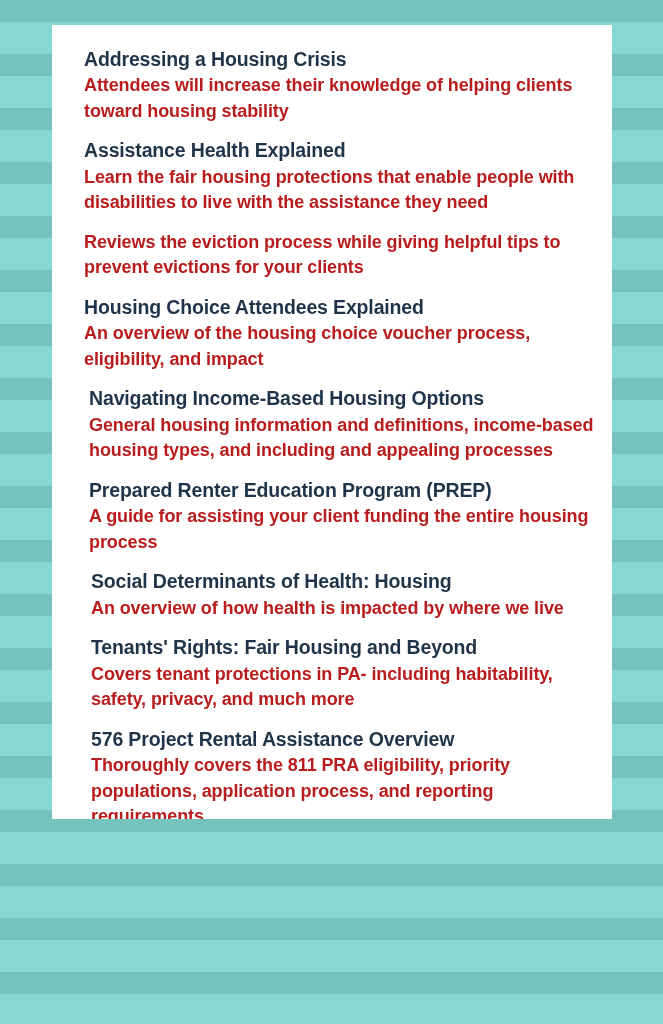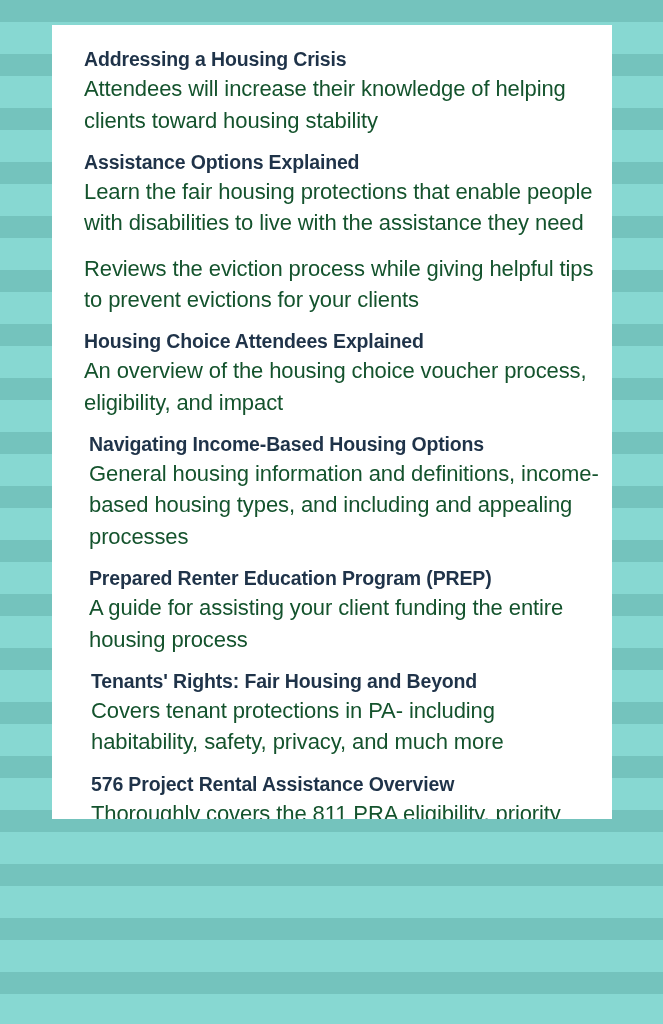--- a/index.html
+++ b/index.html
@@ -49,40 +49,40 @@
   .session-title {
     font-size: 19.5px;
     font-weight: bold;
     color: #1f3349;
     line-height: 1.30;
     letter-spacing: -0.15px;
     margin-bottom: 1px;
   }
 
   .session-desc {
-    font-size: 22px;
-    font-weight: normal;
-    color: #14532d;
+    font-size: 18px;
+    font-weight: bold;
+    color: #b91c1c;
     line-height: 1.42;
     letter-spacing: -0.1px;
   }
 </style>
 </head>
 <body>
 
 <div class="poster">
   <div class="session-list">
 
     <div class="session">
       <div class="session-title">Addressing a Housing Crisis</div>
       <div class="session-desc">Attendees will increase their knowledge of  helping clients toward housing stability</div>
     </div>
 
     <div class="session">
-      <div class="session-title">Assistance Options Explained</div>
+      <div class="session-title">Assistance Health Explained</div>
       <div class="session-desc">Learn the fair housing protections that enable people with disabilities to live with the assistance they need</div>
     </div>
 
     <div class="session">
       <div class="session-desc">Reviews the eviction process while giving helpful tips to prevent evictions for your clients</div>
     </div>
 
 
     <div class="session">
       <div class="session-title">Housing Choice Attendees Explained</div>
@@ -92,20 +92,24 @@
     <div class="session indent-1">
       <div class="session-title">Navigating Income-Based Housing Options</div>
       <div class="session-desc">General housing information and definitions, income-based housing types, and including and appealing processes</div>
     </div>
 
     <div class="session indent-1">
       <div class="session-title">Prepared Renter Education Program (PREP)</div>
       <div class="session-desc">A guide for assisting your client funding the entire housing process</div>
     </div>
 
+    <div class="session indent-2">
+      <div class="session-title">Social Determinants of Health: Housing</div>
+      <div class="session-desc">An overview of how health is impacted by where we live</div>
+    </div>
 
     <div class="session indent-2">
       <div class="session-title">Tenants' Rights: Fair Housing and Beyond</div>
       <div class="session-desc">Covers tenant protections in PA- including habitability, safety, privacy, and much more</div>
     </div>
 
     <div class="session indent-2">
       <div class="session-title">576 Project Rental Assistance Overview</div>
       <div class="session-desc">Thoroughly covers the 811 PRA eligibility, priority populations, application process, and reporting requirements</div>
     </div>

